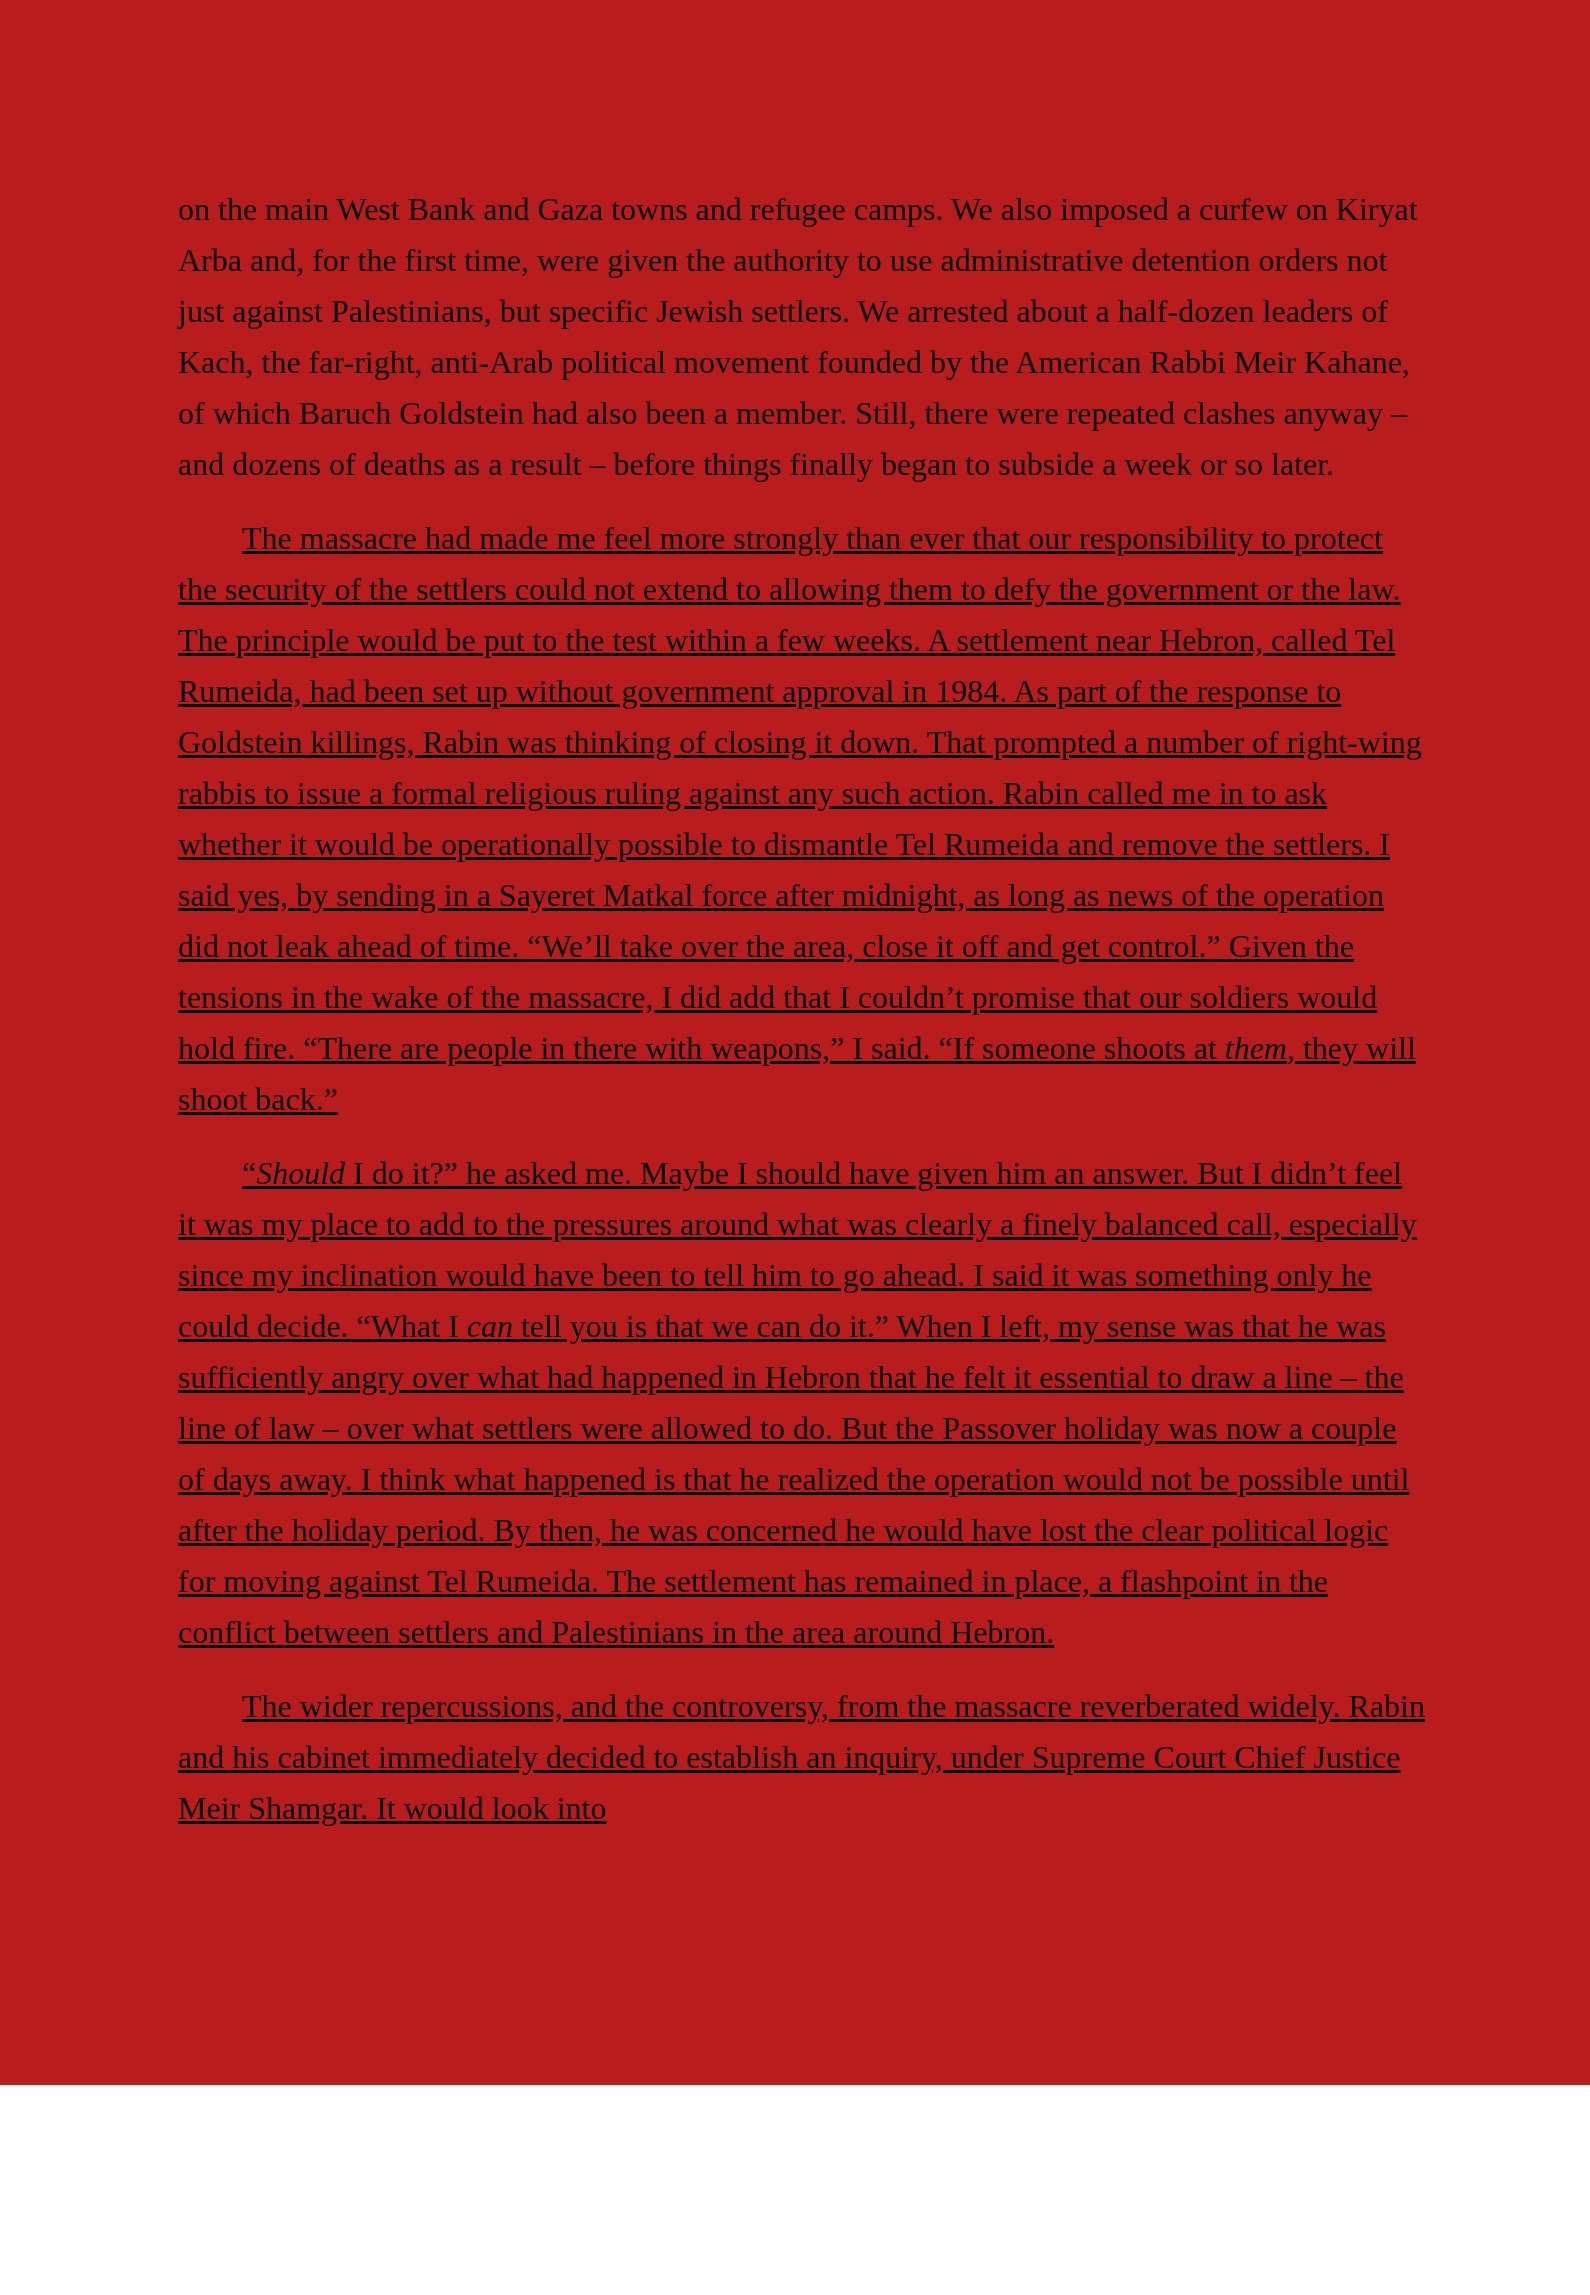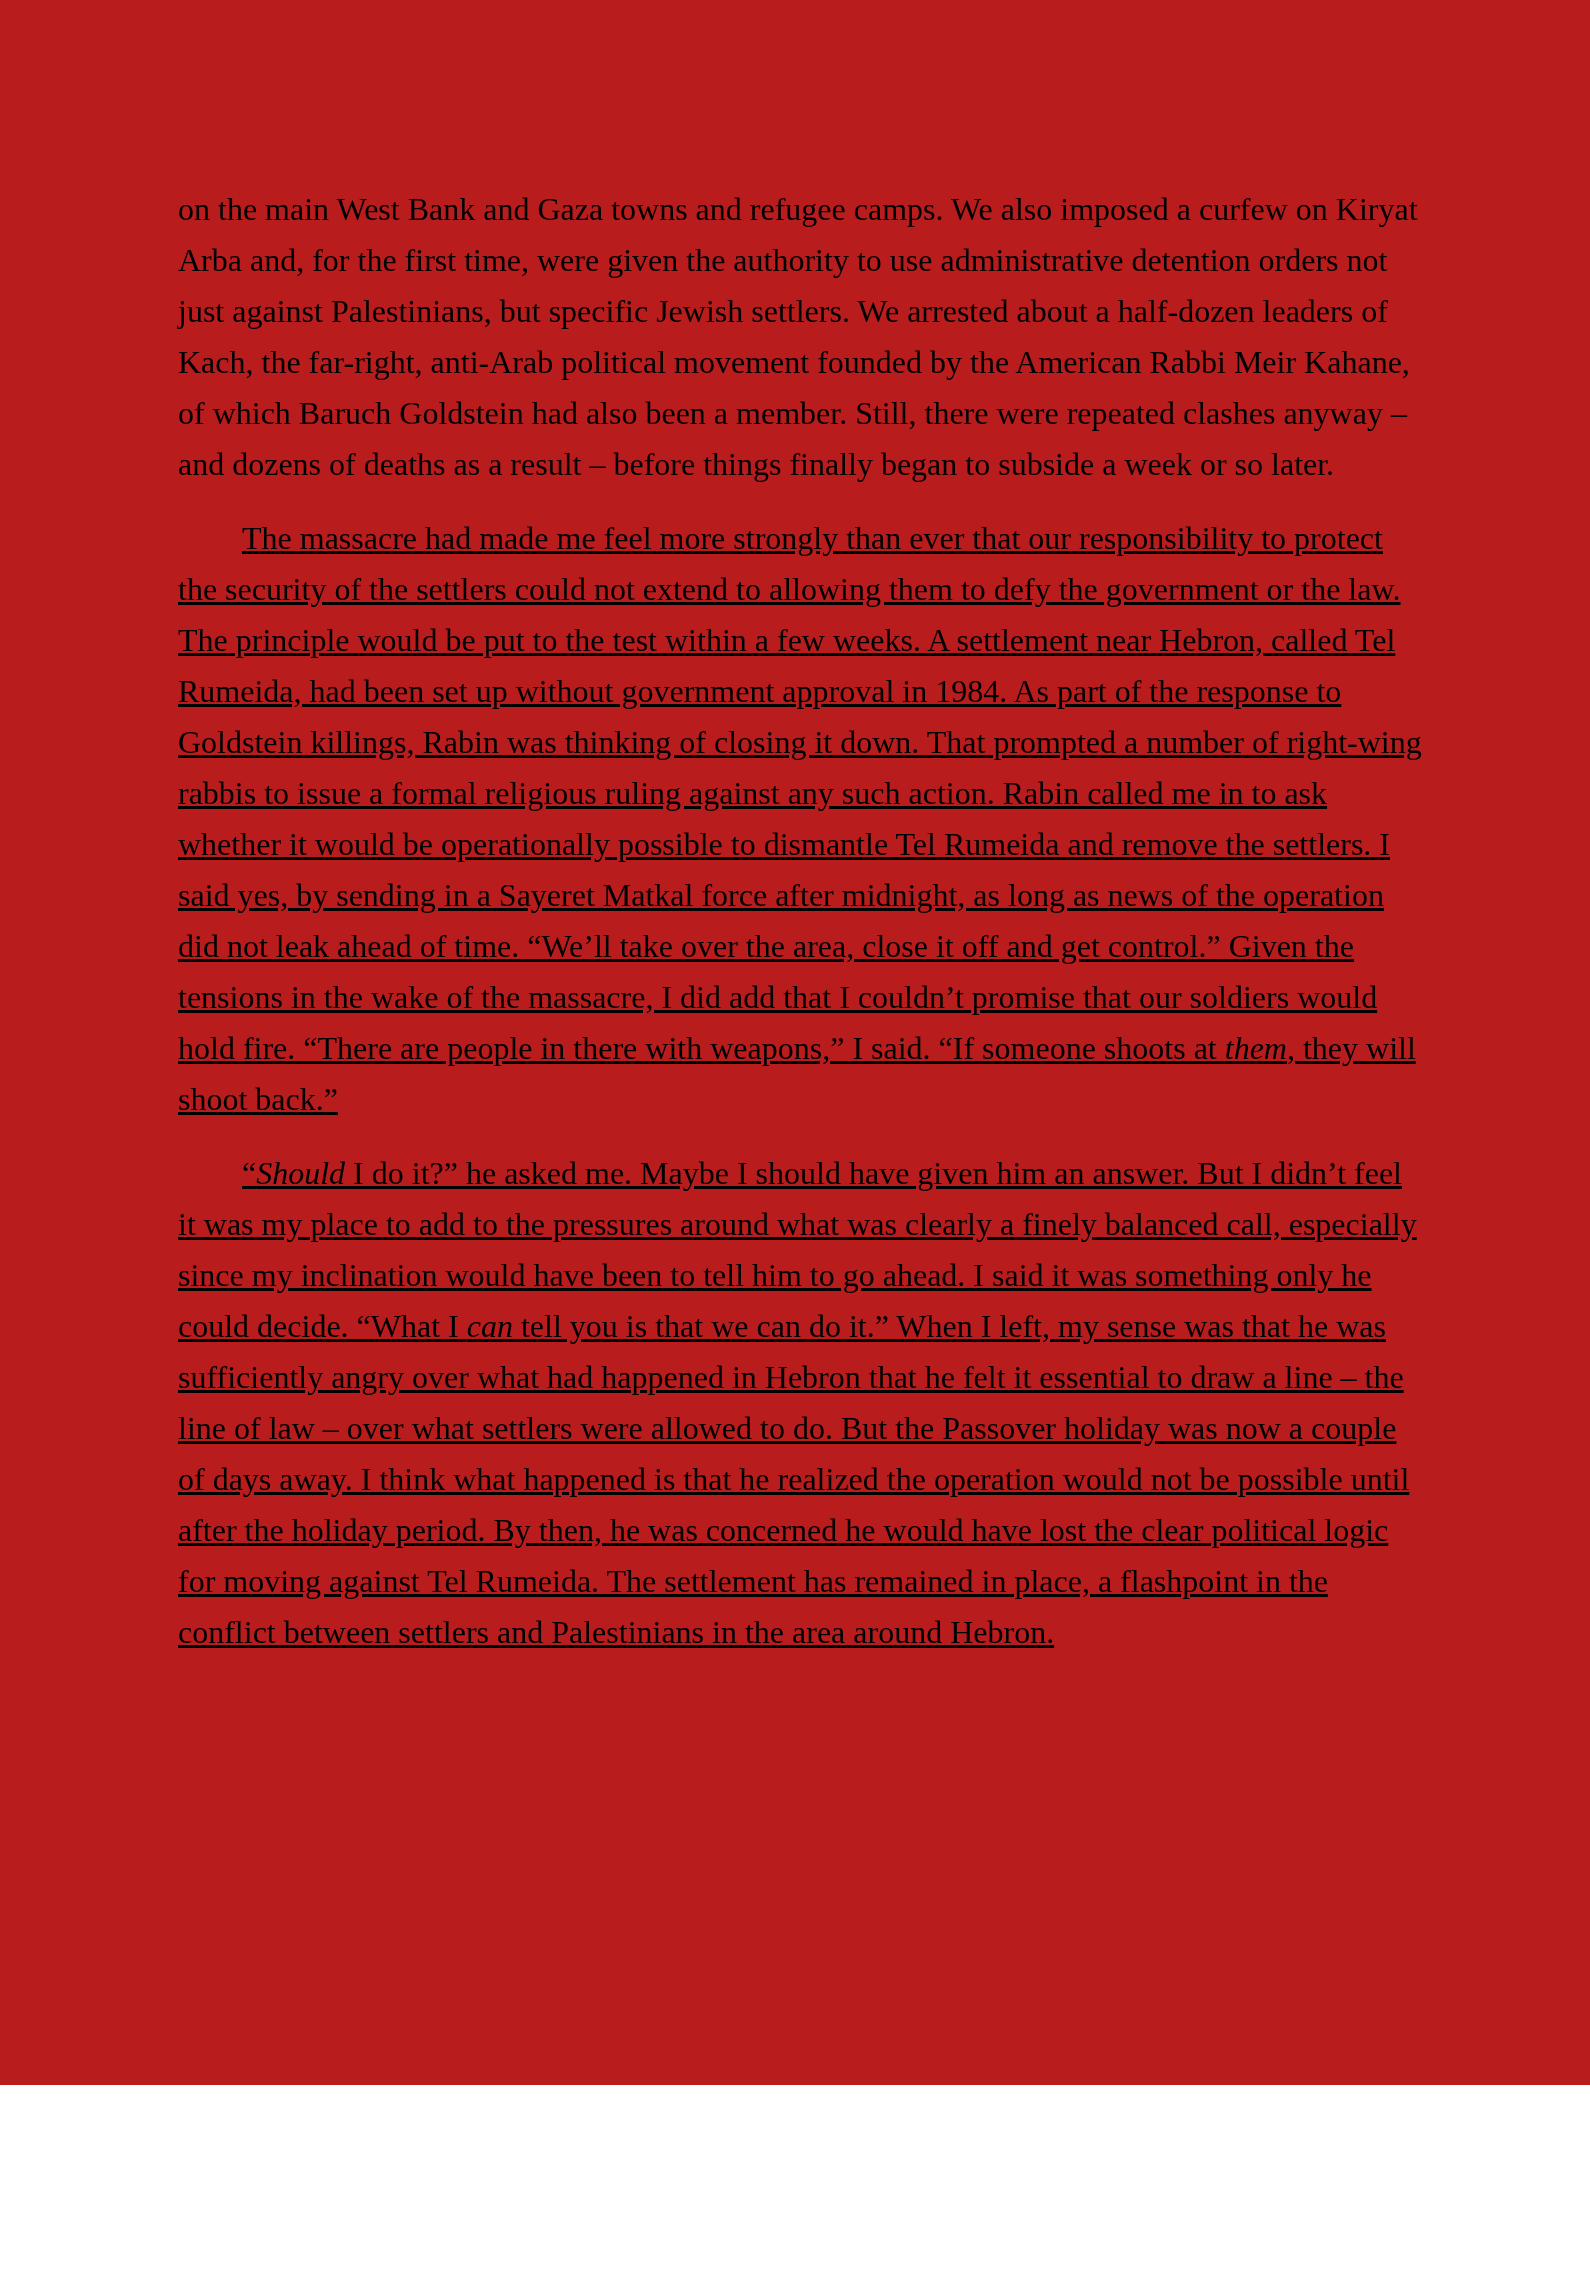--- a/index.html
+++ b/index.html
@@ -60,18 +60,19 @@
 </style>
 </head>
 <body>
 
 <div class="page">
   <main class="content">
     <div id="paragraphs">
         <p class="para"><span>on the main West Bank and Gaza towns and refugee camps. We also imposed a curfew on Kiryat Arba and, for the first time, were given the authority to use administrative detention orders not just against Palestinians, but specific Jewish settlers. We arrested about a half-dozen leaders of Kach, the far-right, anti-Arab political movement founded by the American Rabbi Meir Kahane, of which Baruch Goldstein had also been a member. Still, there were repeated clashes anyway – and dozens of deaths as a result – before things finally began to subside a week or so later.</span></p>
         <p class="para indent"><span>The massacre had made me feel more strongly than ever that our responsibility to protect the security of the settlers could not extend to allowing them to defy the government or the law. The principle would be put to the test within a few weeks. A settlement near Hebron, called Tel Rumeida, had been set up without government approval in 1984. As part of the response to Goldstein killings, Rabin was thinking of closing it down. That prompted a number of right-wing rabbis to issue a formal religious ruling against any such action. Rabin called me in to ask whether it would be operationally possible to dismantle Tel Rumeida and remove the settlers. I said yes, by sending in a Sayeret Matkal force after midnight, as long as news of the operation did not leak ahead of time. “We’ll take over the area, close it off and get control.” Given the tensions in the wake of the massacre, I did add that I couldn’t promise that our soldiers would hold fire. “There are people in there with weapons,” I said. “If someone shoots at </span><em>them</em><span>, they will shoot back.”</span></p>
         <p class="para indent"><span>“</span><em>Should</em><span> I do it?” he asked me. Maybe I should have given him an answer. But I didn’t feel it was my place to add to the pressures around what was clearly a finely balanced call, especially since my inclination would have been to tell him to go ahead. I said it was something only he could decide. “What I </span><em>can</em><span> tell you is that we can do it.” When I left, my sense was that he was sufficiently angry over what had happened in Hebron that he felt it essential to draw a line – the line of law – over what settlers were allowed to do. But the Passover holiday was now a couple of days away. I think what happened is that he realized the operation would not be possible until after the holiday period. By then, he was concerned he would have lost the clear political logic for moving against Tel Rumeida. The settlement has remained in place, a flashpoint in the conflict between settlers and Palestinians in the area around Hebron.</span></p>
+        <p class="para indent"><span>The wider repercussions, and the controversy, from the massacre reverberated widely. Rabin and his cabinet immediately decided to establish an inquiry, under Supreme Court Chief Justice Meir Shamgar. It would look into</span></p>
       </div>
   </main>
   <div class="pagenum">259</div>
   <div class="bates">HOUSE_OVERSIGHT_028107</div>
 </div>
 
 
 </body></html>

